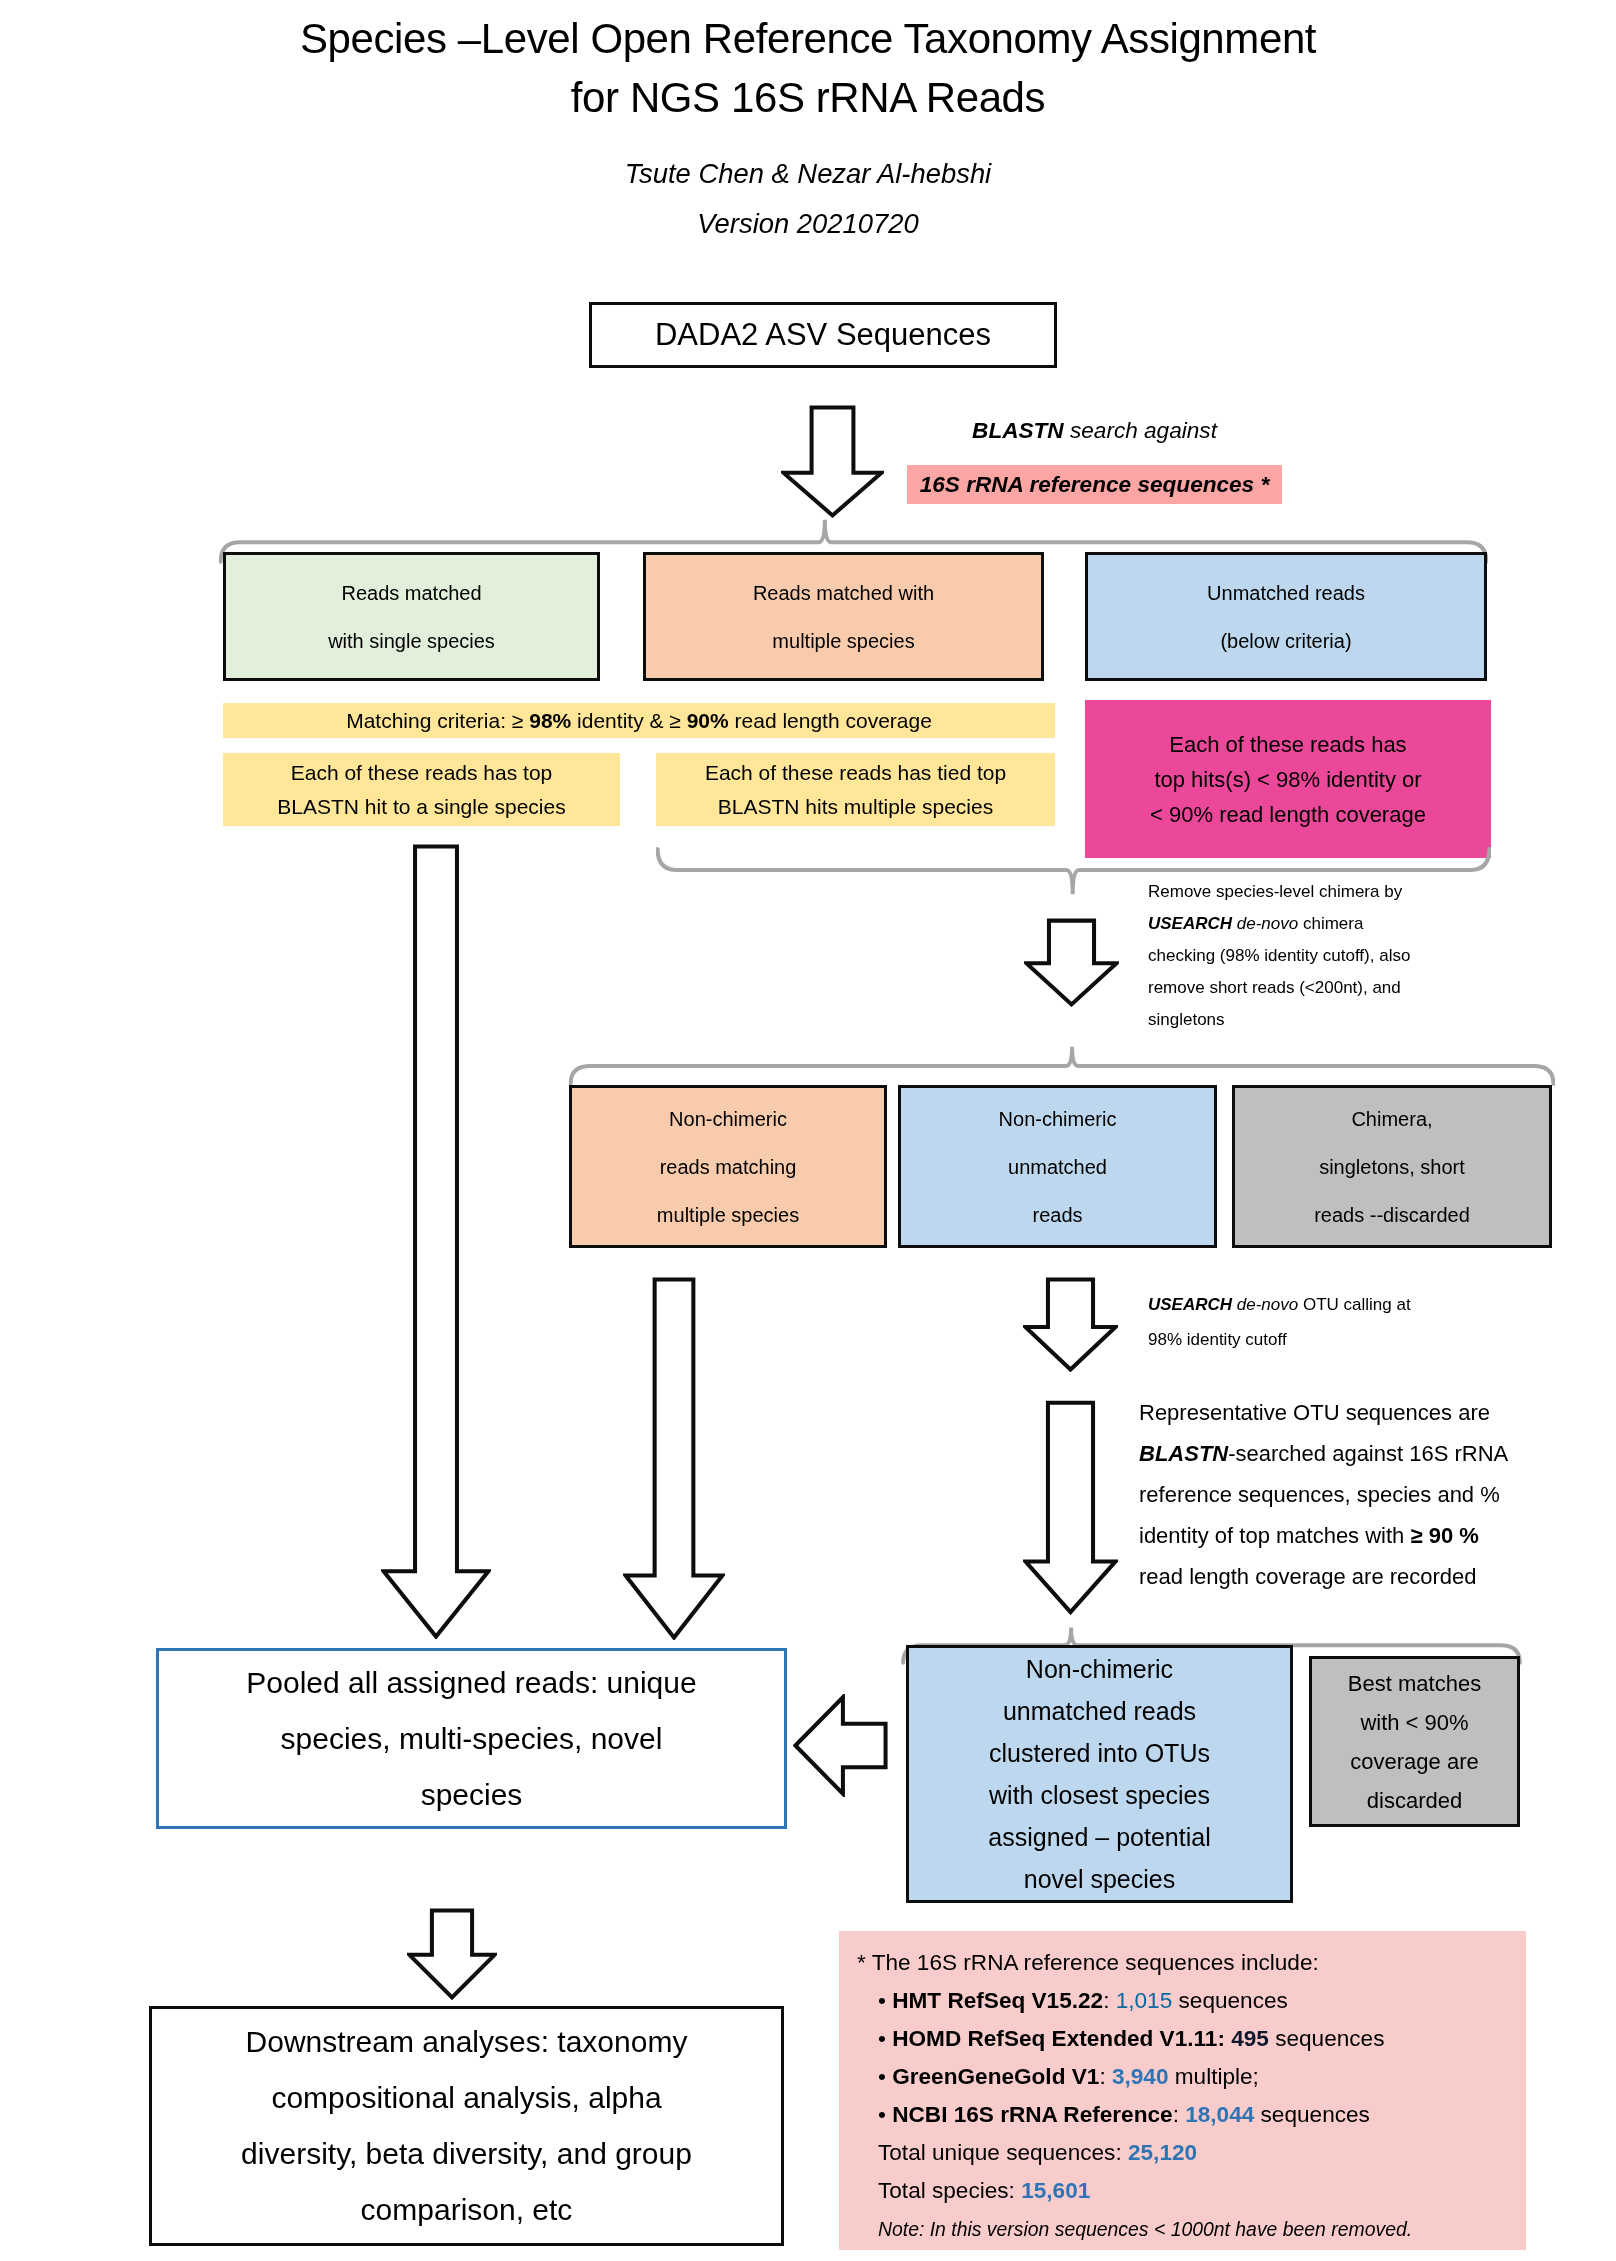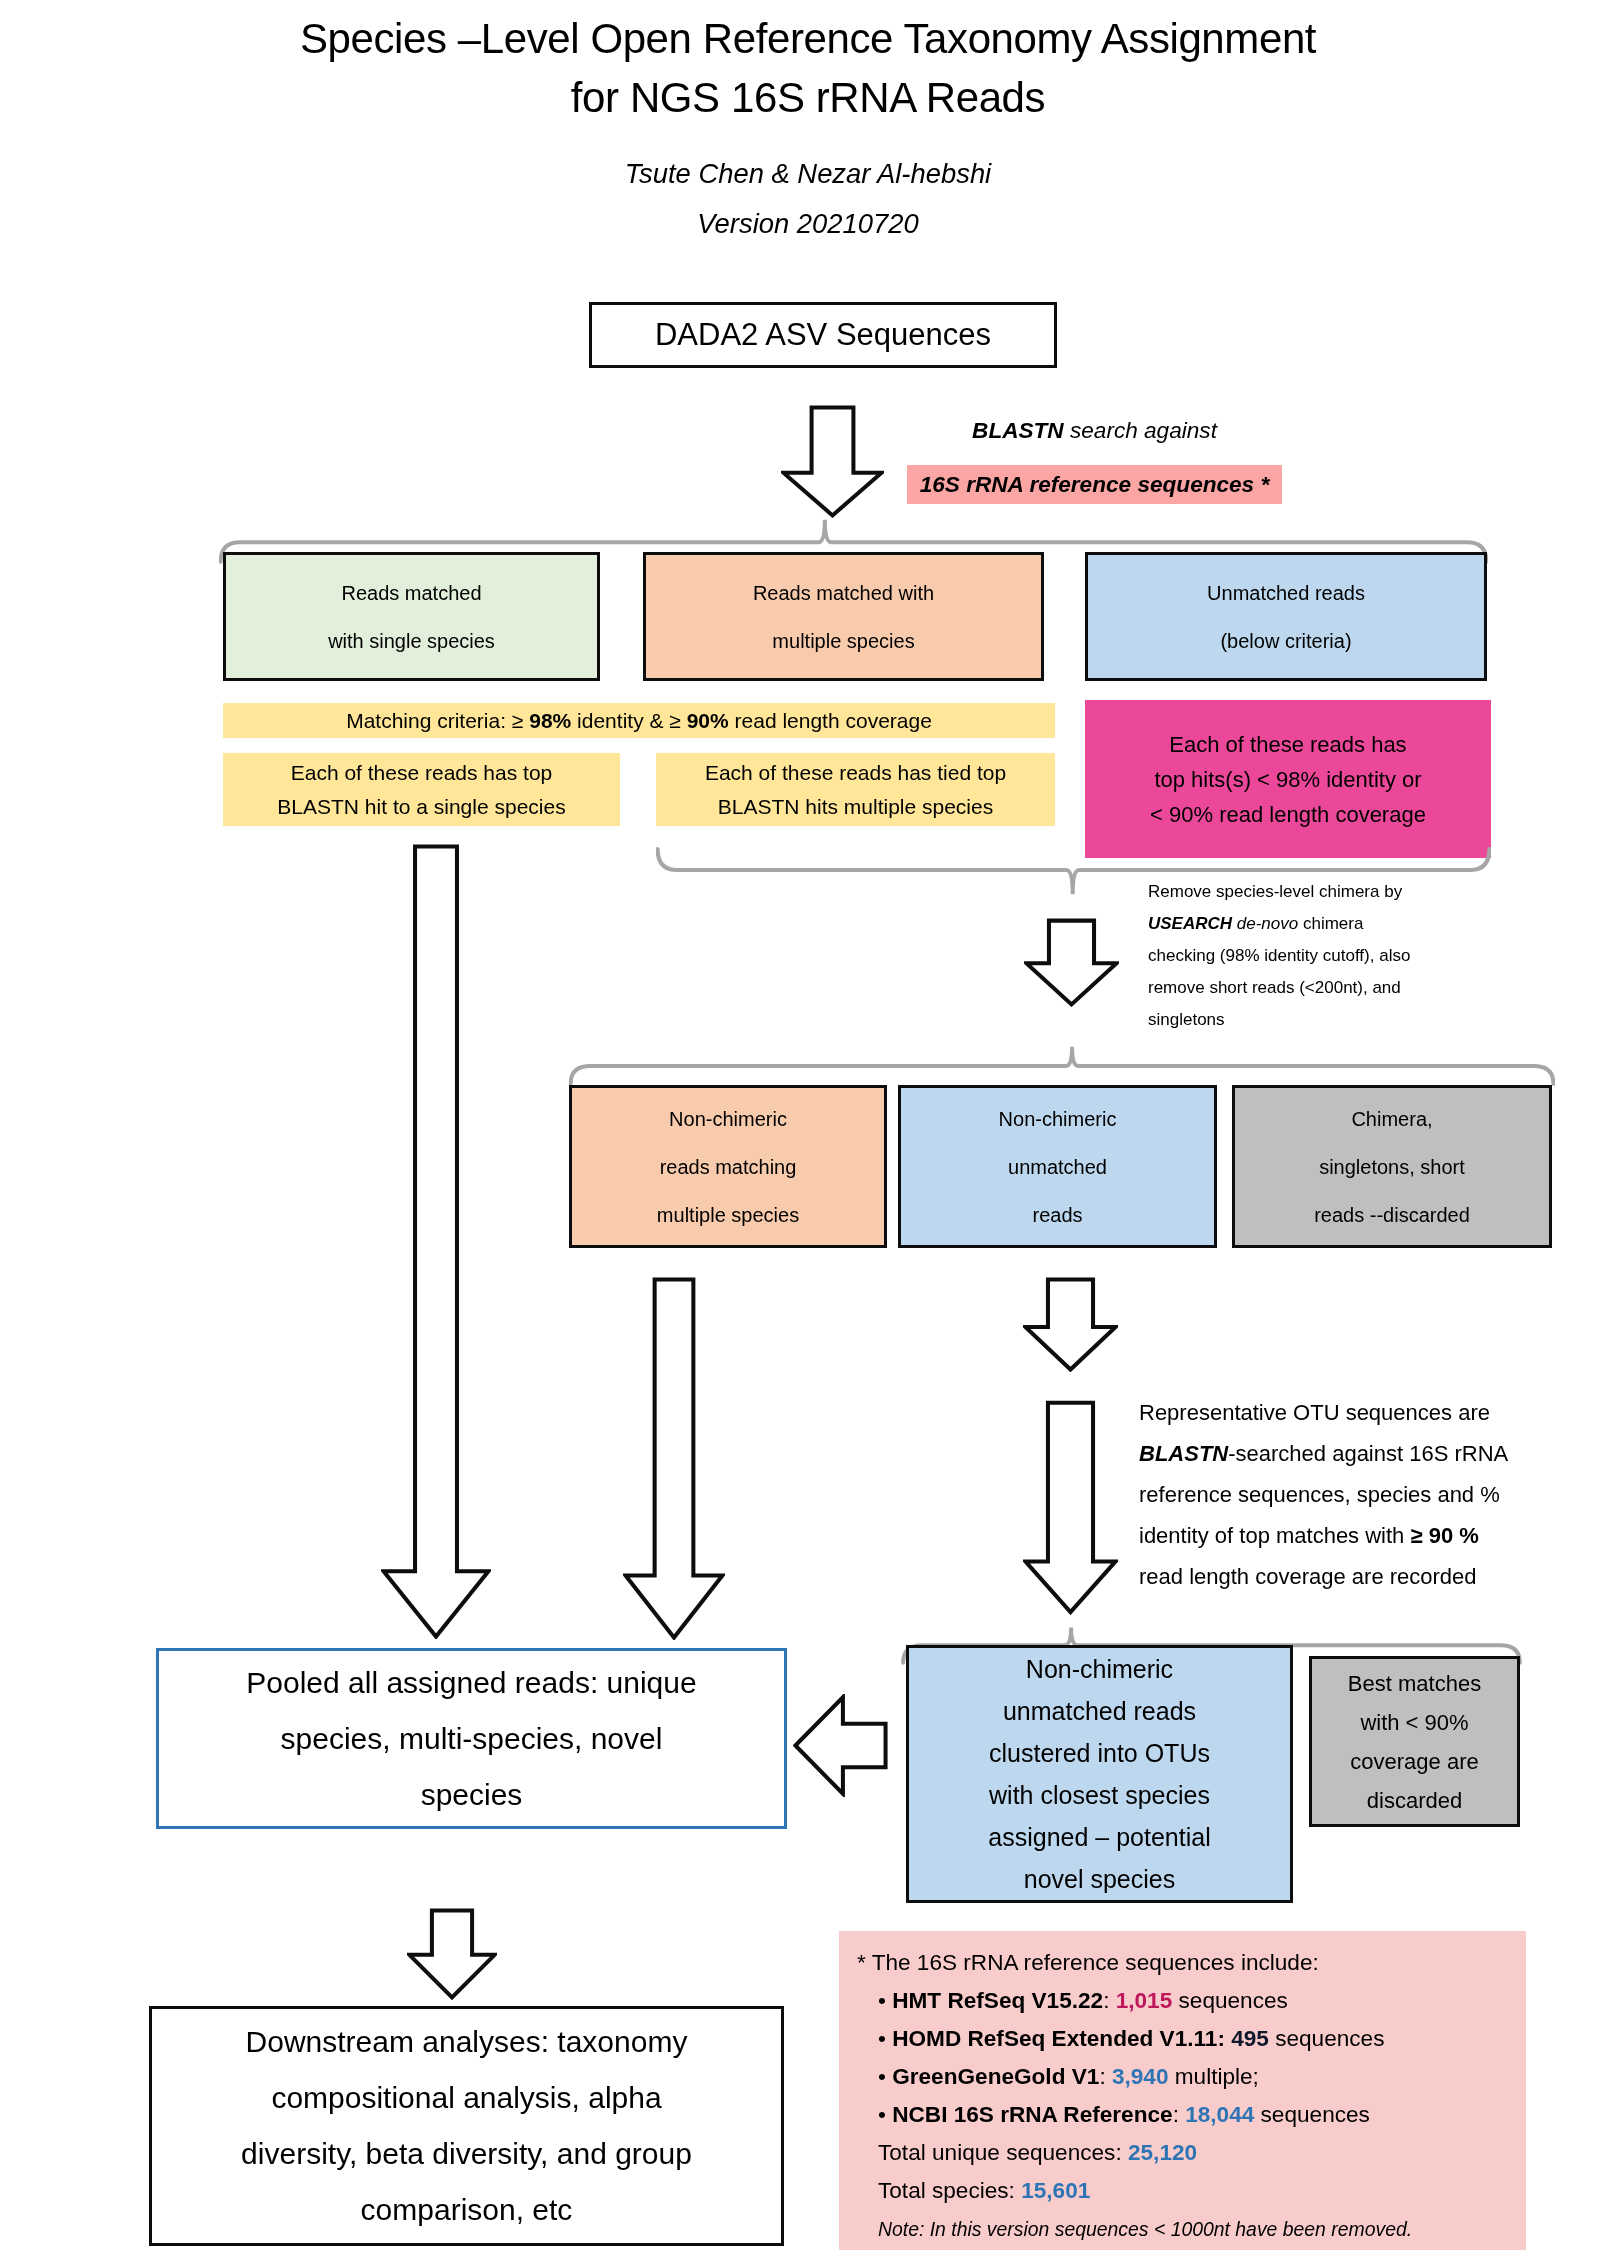--- a/index.html
+++ b/index.html
@@ -151,20 +151,24 @@
     </div>
 
   <svg class="abs" style="left:623px;top:1277px;" width="102" height="363" viewBox="0 0 126 450">
     <polygon points="39,3 87,3 87,370 123,370 63,447 3,370 39,370" fill="#fff" stroke="#0d0d0d" stroke-width="5"></polygon>
   </svg>
 
   <svg class="abs" style="left:1023px;top:1277px;" width="95" height="95" viewBox="0 0 118 118">
     <polygon points="31,3 87,3 87,62 115,62 59,115 3,62 31,62" fill="#fff" stroke="#0d0d0d" stroke-width="5"></polygon>
   </svg>
 
+  <div class="abs freetext otutext" style="left:1148px;top:1287px;width:379px;">
+      <div class="ln"><span style="font-weight: bold; font-style: italic;">USEARCH</span><span> </span><span style="font-style: italic;">de-novo</span><span> OTU calling at</span></div>
+      <div class="ln"><span>98% identity cutoff</span></div>
+    </div>
 
   <svg class="abs" style="left:1023px;top:1400px;" width="95" height="215" viewBox="0 0 118 266">
     <polygon points="31,3 87,3 87,200 115,200 59,263 3,200 31,200" fill="#fff" stroke="#0d0d0d" stroke-width="5"></polygon>
   </svg>
 
   <div class="abs reptext" style="left:1139px;top:1392px;width:411px;">
       <div class="ln"><span>Representative OTU sequences are</span></div>
       <div class="ln"><span style="font-weight: bold; font-style: italic;">BLASTN</span><span>-searched against 16S rRNA</span></div>
       <div class="ln"><span>reference sequences, species and %</span></div>
       <div class="ln"><span>identity of top matches with </span><span style="font-weight: bold;">≥ 90 %</span></div>
@@ -207,21 +211,21 @@
 
   <div class="abs node bigbox" style="left:149px;top:2006px;width:635px;height:240px;">
       <div class="ln">Downstream analyses: taxonomy</div>
       <div class="ln">compositional analysis, alpha</div>
       <div class="ln">diversity, beta diversity, and group</div>
       <div class="ln">comparison, etc</div>
     </div>
 
   <div class="abs pink" style="left:839px;top:1931px;width:687px;height:319px;">
       <div class="ln"><span>* The 16S rRNA reference sequences include:</span></div>
-      <div class="ln"><span>• </span><span style="font-weight: bold;">HMT RefSeq V15.22</span><span>: </span><span style="font-weight: bold; color: #be185d;">1,015</span><span> sequences</span></div>
+      <div class="ln"><span>• </span><span style="font-weight: bold;">HMT RefSeq V15.22</span><span>: </span><span style="font-weight: normal; color: #0369a1;">1,015</span><span> sequences</span></div>
       <div class="ln"><span>• </span><span style="font-weight: bold;">HOMD RefSeq Extended V1.11:</span><span> </span><span style="font-weight: bold; color: #0f172a;">495</span><span> sequences</span></div>
       <div class="ln"><span>• </span><span style="font-weight: bold;">GreenGeneGold V1</span><span>: </span><span style="font-weight: bold; color: rgb(46, 117, 182);">3,940</span><span> multiple;</span></div>
       <div class="ln"><span>• </span><span style="font-weight: bold;">NCBI 16S rRNA Reference</span><span>: </span><span style="font-weight: bold; color: rgb(46, 117, 182);">18,044</span><span> sequences</span></div>
       <div class="ln"><span>Total unique sequences: </span><span style="font-weight: bold; color: rgb(46, 117, 182);">25,120</span></div>
       <div class="ln"><span>Total species: </span><span style="font-weight: bold; color: rgb(46, 117, 182);">15,601</span></div>
       <div class="ln"><span style="font-style: italic;">Note: In this version sequences &lt; 1000nt have been removed.</span></div>
     </div>
 
 </div>
 

